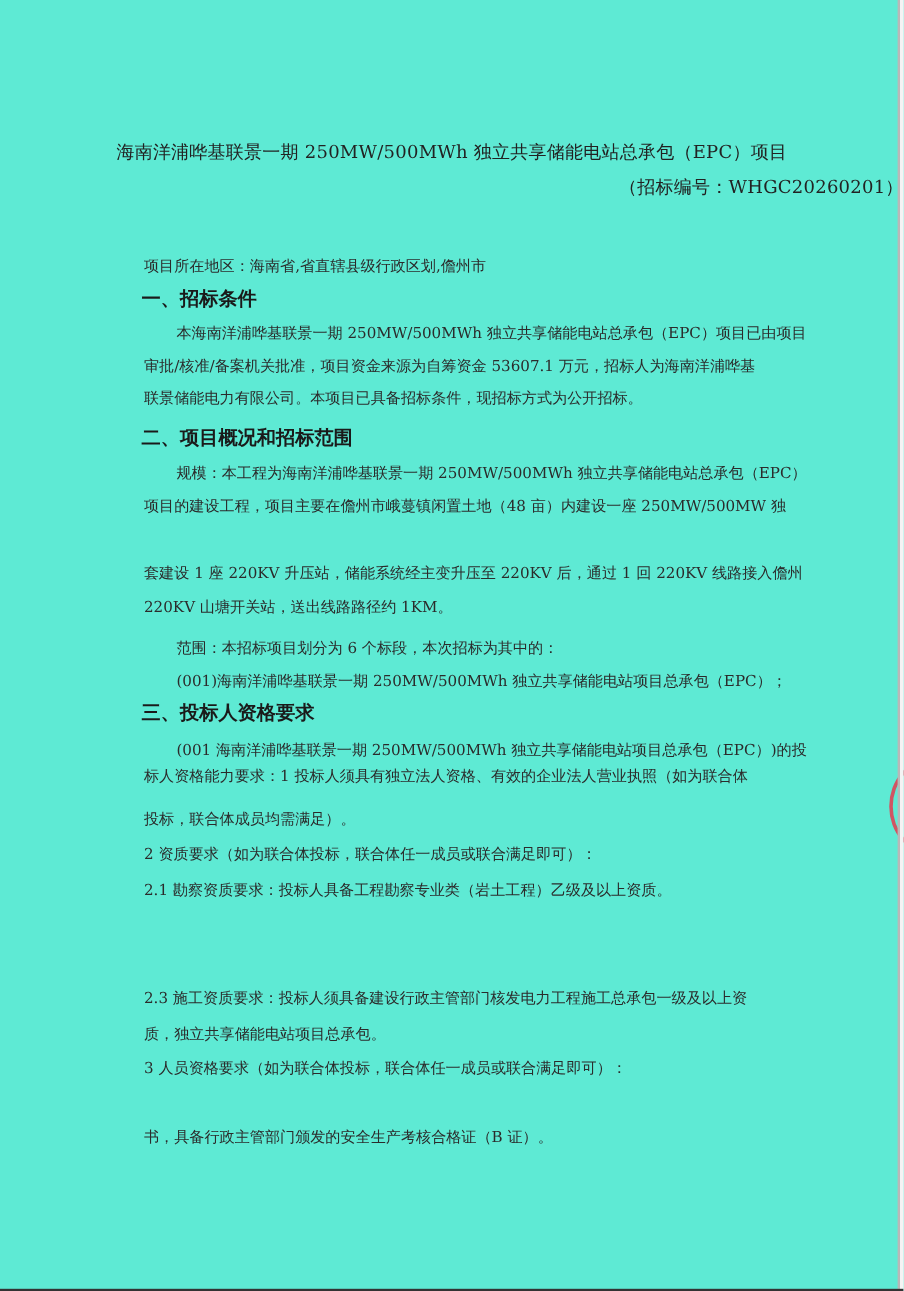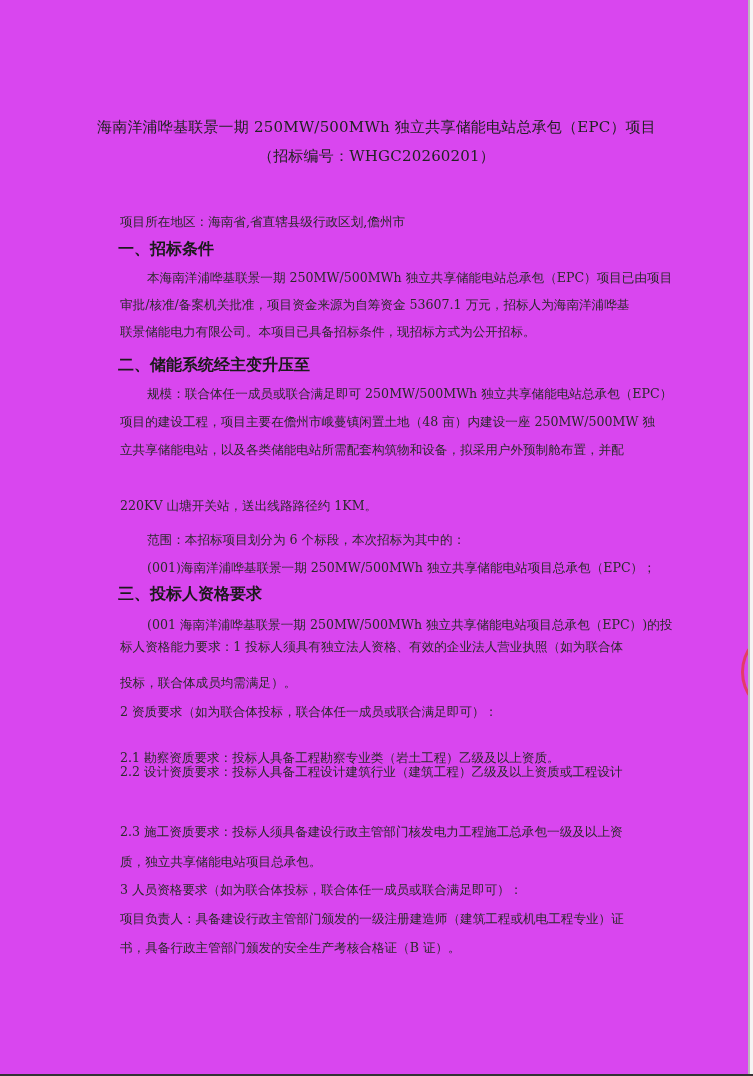--- a/index.html
+++ b/index.html
@@ -12,21 +12,21 @@
     height: 1076px;
     position: relative;
     overflow: hidden;
     font-family: "DejaVu Serif", "Liberation Serif", serif;
     color: #2a2a2a;
   }
   .page {
     position: absolute;
     left: 0; top: 0;
     width: 753px; height: 1076px;
-    background: #d946ef;
+    background: #5eead4;
   }
   .right-border {
     position: absolute;
     left: 748px; top: 0;
     width: 2px; height: 1076px;
     background: #b8b8b8;
   }
   .right-border-outer {
     position: absolute;
     left: 750px; top: 0;
@@ -50,21 +50,21 @@
   }
   .title {
     position: absolute;
     left: 0; width: 753px;
     text-align: center;
     font-size: 15px;
     color: #222;
     letter-spacing: 0.2px;
   }
   .title.line1 { top: 118px; }
-  .title.line2 { top: 147px; }
+  .title.line2 { top: 147px; text-align: right; }
   .text {
     position: absolute;
     left: 120px;
     width: 512px;
     font-size: 12.6px;
     line-height: 27px;
     color: #2b2b2b;
     white-space: nowrap;
   }
   .text.indent { left: 147px; }
@@ -86,38 +86,36 @@
   <div class="title line1">海南洋浦哗基联景一期 250MW/500MWh 独立共享储能电站总承包（EPC）项目</div>
   <div class="title line2">（招标编号：WHGC20260201）</div>
 
   <div class="text" style="top:208px;">项目所在地区：海南省,省直辖县级行政区划,儋州市</div>
 
   <div class="heading" style="top:239px;">一、招标条件</div>
   <div class="text indent" style="top:264px;">本海南洋浦哗基联景一期 250MW/500MWh 独立共享储能电站总承包（EPC）项目已由项目</div>
   <div class="text" style="top:291px;">审批/核准/备案机关批准，项目资金来源为自筹资金 53607.1 万元，招标人为海南洋浦哗基</div>
   <div class="text" style="top:318px;">联景储能电力有限公司。本项目已具备招标条件，现招标方式为公开招标。</div>
 
-  <div class="heading" style="top:355px;">二、储能系统经主变升压至</div>
-  <div class="text indent" style="top:380px;">规模：联合体任一成员或联合满足即可 250MW/500MWh 独立共享储能电站总承包（EPC）</div>
+  <div class="heading" style="top:355px;">二、项目概况和招标范围</div>
+  <div class="text indent" style="top:380px;">规模：本工程为海南洋浦哗基联景一期 250MW/500MWh 独立共享储能电站总承包（EPC）</div>
   <div class="text" style="top:408px;">项目的建设工程，项目主要在儋州市峨蔓镇闲置土地（48 亩）内建设一座 250MW/500MW 独</div>
-  <div class="text" style="top:436px;">立共享储能电站，以及各类储能电站所需配套构筑物和设备，拟采用户外预制舱布置，并配</div>
+  <div class="text" style="top:464px;">套建设 1 座 220KV 升压站，储能系统经主变升压至 220KV 后，通过 1 回 220KV 线路接入儋州</div>
   <div class="text" style="top:492px;">220KV 山塘开关站，送出线路路径约 1KM。</div>
   <div class="text indent" style="top:526px;">范围：本招标项目划分为 6 个标段，本次招标为其中的：</div>
   <div class="text indent" style="top:554px;">(001)海南洋浦哗基联景一期 250MW/500MWh 独立共享储能电站项目总承包（EPC）；</div>
 
   <div class="heading" style="top:584px;">三、投标人资格要求</div>
   <div class="text indent" style="top:611px;">(001 海南洋浦哗基联景一期 250MW/500MWh 独立共享储能电站项目总承包（EPC）)的投</div>
   <div class="text" style="top:633px;">标人资格能力要求：1 投标人须具有独立法人资格、有效的企业法人营业执照（如为联合体</div>
   <div class="text" style="top:669px;">投标，联合体成员均需满足）。</div>
   <div class="text" style="top:698px;">2 资质要求（如为联合体投标，联合体任一成员或联合满足即可）：</div>
-  <div class="text" style="top:728px;margin-top:16px;">2.1 勘察资质要求：投标人具备工程勘察专业类（岩土工程）乙级及以上资质。</div>
-  <div class="text" style="top:758px;">2.2 设计资质要求：投标人具备工程设计建筑行业（建筑工程）乙级及以上资质或工程设计</div>
+  <div class="text" style="top:728px;">2.1 勘察资质要求：投标人具备工程勘察专业类（岩土工程）乙级及以上资质。</div>
   <div class="text" style="top:818px;">2.3 施工资质要求：投标人须具备建设行政主管部门核发电力工程施工总承包一级及以上资</div>
   <div class="text" style="top:848px;">质，独立共享储能电站项目总承包。</div>
   <div class="text" style="top:876px;">3 人员资格要求（如为联合体投标，联合体任一成员或联合满足即可）：</div>
-  <div class="text" style="top:905px;">项目负责人：具备建设行政主管部门颁发的一级注册建造师（建筑工程或机电工程专业）证</div>
   <div class="text" style="top:934px;">书，具备行政主管部门颁发的安全生产考核合格证（B 证）。</div>
 
   <div class="seal"></div>
   <div class="right-border"></div>
   <div class="right-border-outer"></div>
   <div class="bottom-edge"></div>
 </div>
 
 </body></html>

